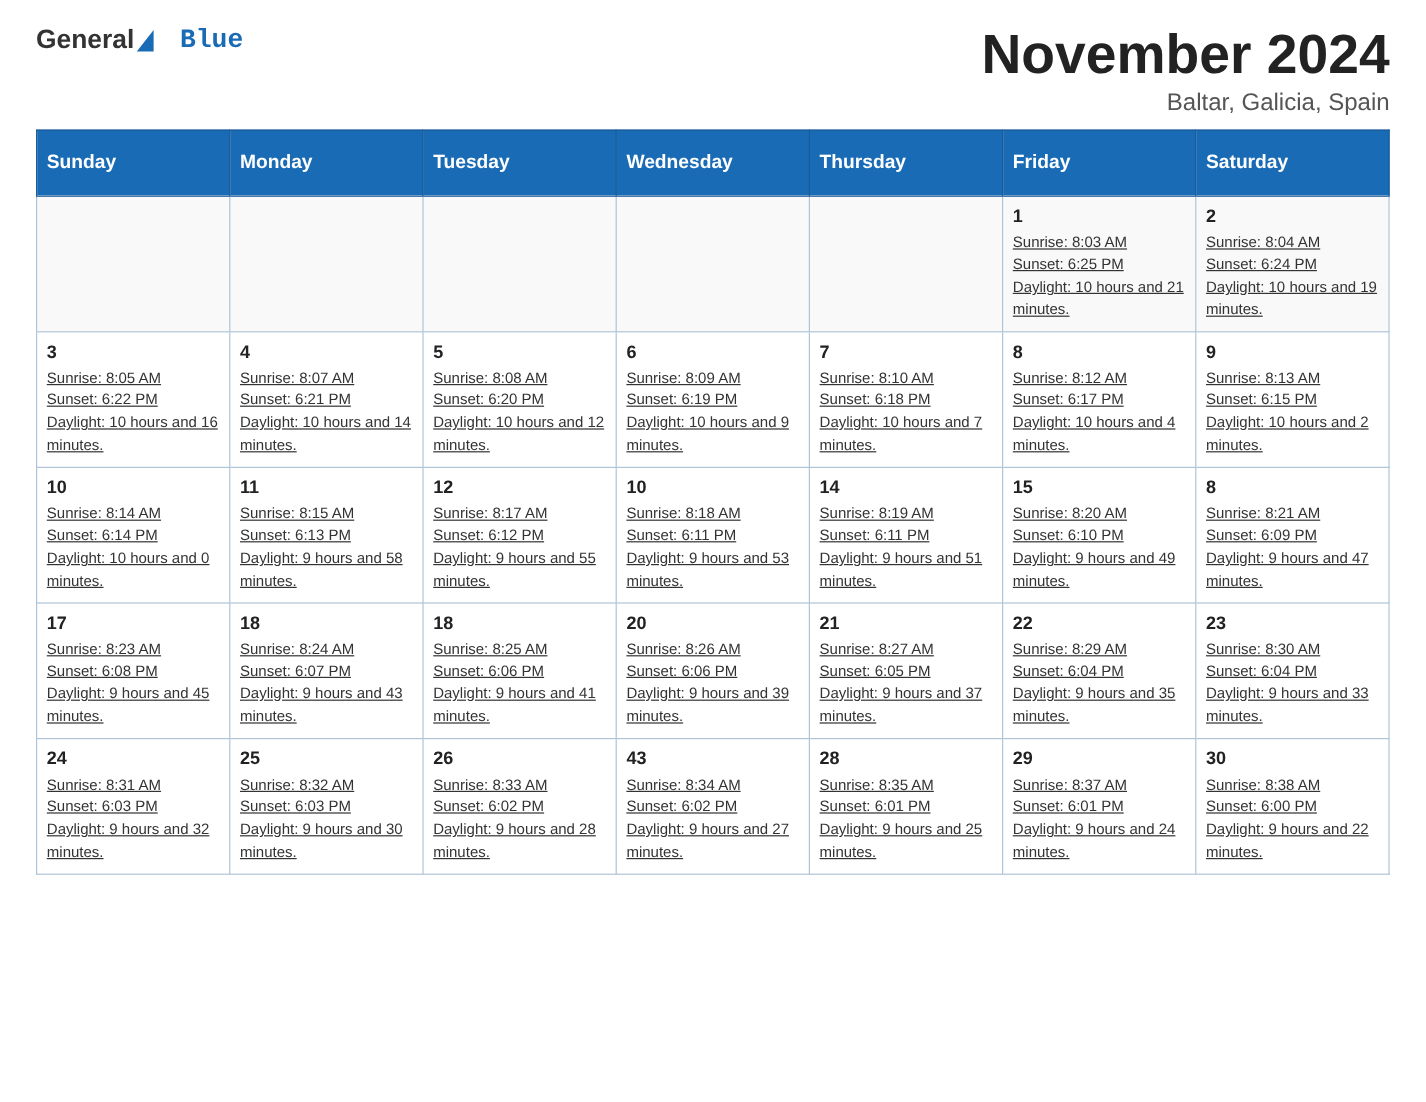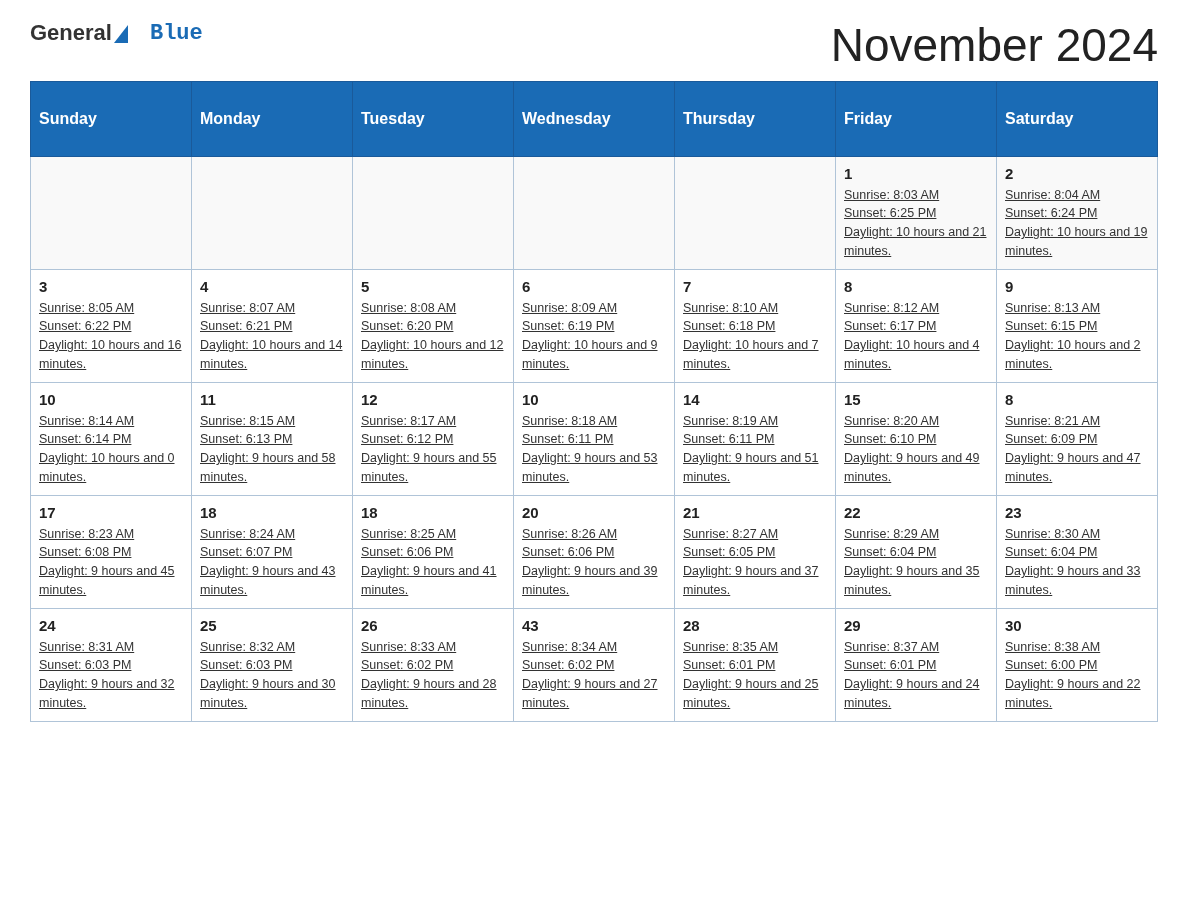--- a/index.html
+++ b/index.html
@@ -29,41 +29,41 @@
     .logo-text-blue {
       font-size: 22px;
       font-weight: bold;
       color: #1a6bb5;
     }
     .title-section {
       text-align: right;
     }
     .month-title {
       font-size: 46px;
-      font-weight: normal;
+      font-weight: bold;
       color: #222;
       line-height: 1.1;
       margin-left: 10px;
     }
     .subtitle {
       font-size: 20px;
       color: #555;
       margin-top: 4px;
     }
     .calendar {
       width: 100%;
       border-collapse: collapse;
       margin-top: 8px;
     }
     .calendar thead tr th {
       background-color: #1a6bb5;
       color: #fff;
       font-size: 16px;
       font-weight: bold;
-      padding: 28px 8px;
+      padding: 18px 8px;
       text-align: left;
       border: 1px solid #1a5a9a;
     }
     .calendar tbody tr td {
       vertical-align: top;
       padding: 8px 8px;
       border: 1px solid #b0c4d8;
       width: 14.28%;
       min-height: 110px;
       font-size: 13px;
@@ -99,20 +99,21 @@
       <div style="display:flex; flex-direction:column; align-items:center; margin-left:2px;">
         <div style="width:0; height:0; border-left:14px solid transparent; border-right:0px solid transparent; border-bottom:18px solid #1a6bb5; margin-bottom:-2px;"></div>
       </div>
     </div>
     <div style="display:flex; flex-direction:column; margin-left:18px;font-family:Liberation Mono, monospace;">
       <span class="logo-text-blue">Blue</span>
     </div>
   </div>
   <div class="title-section">
     <div class="month-title">November 2024</div>
+    <div class="subtitle">Baltar, Galicia, Spain</div>
   </div>
 </div>
 
 <table class="calendar">
   <thead>
     <tr>
     <th>Sunday</th>
         <th>Monday</th>
         <th>Tuesday</th>
         <th>Wednesday</th>

